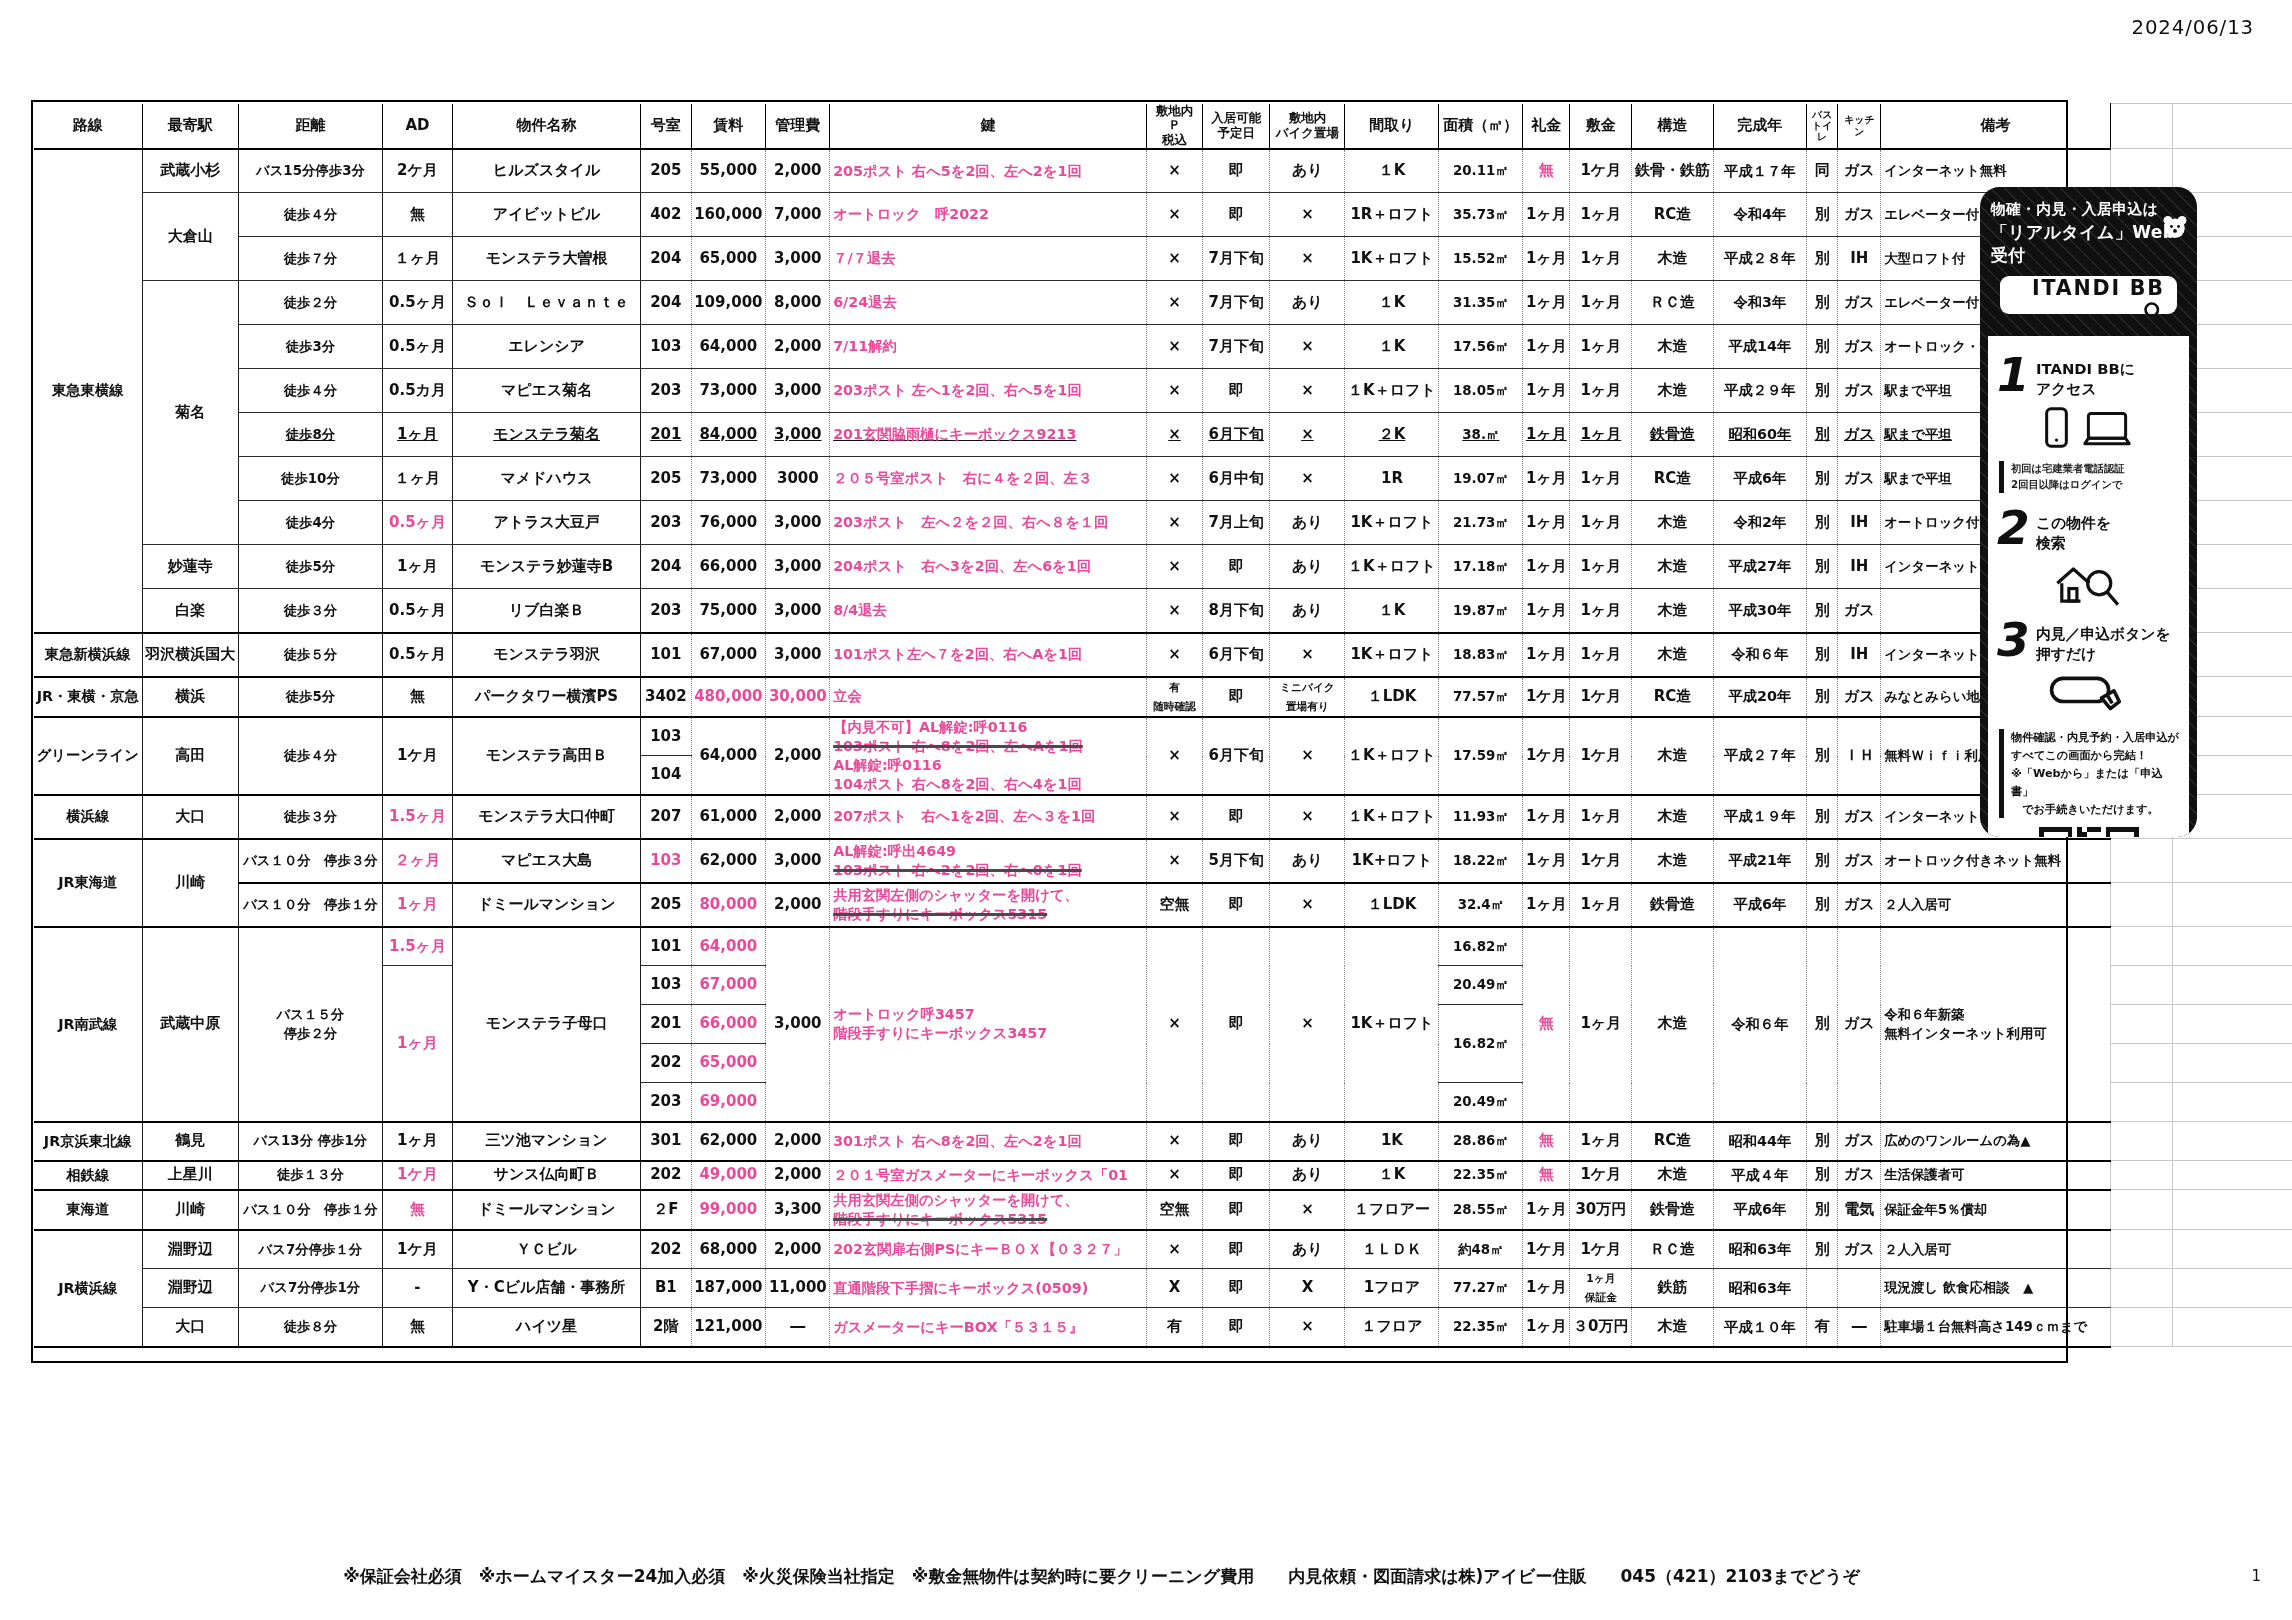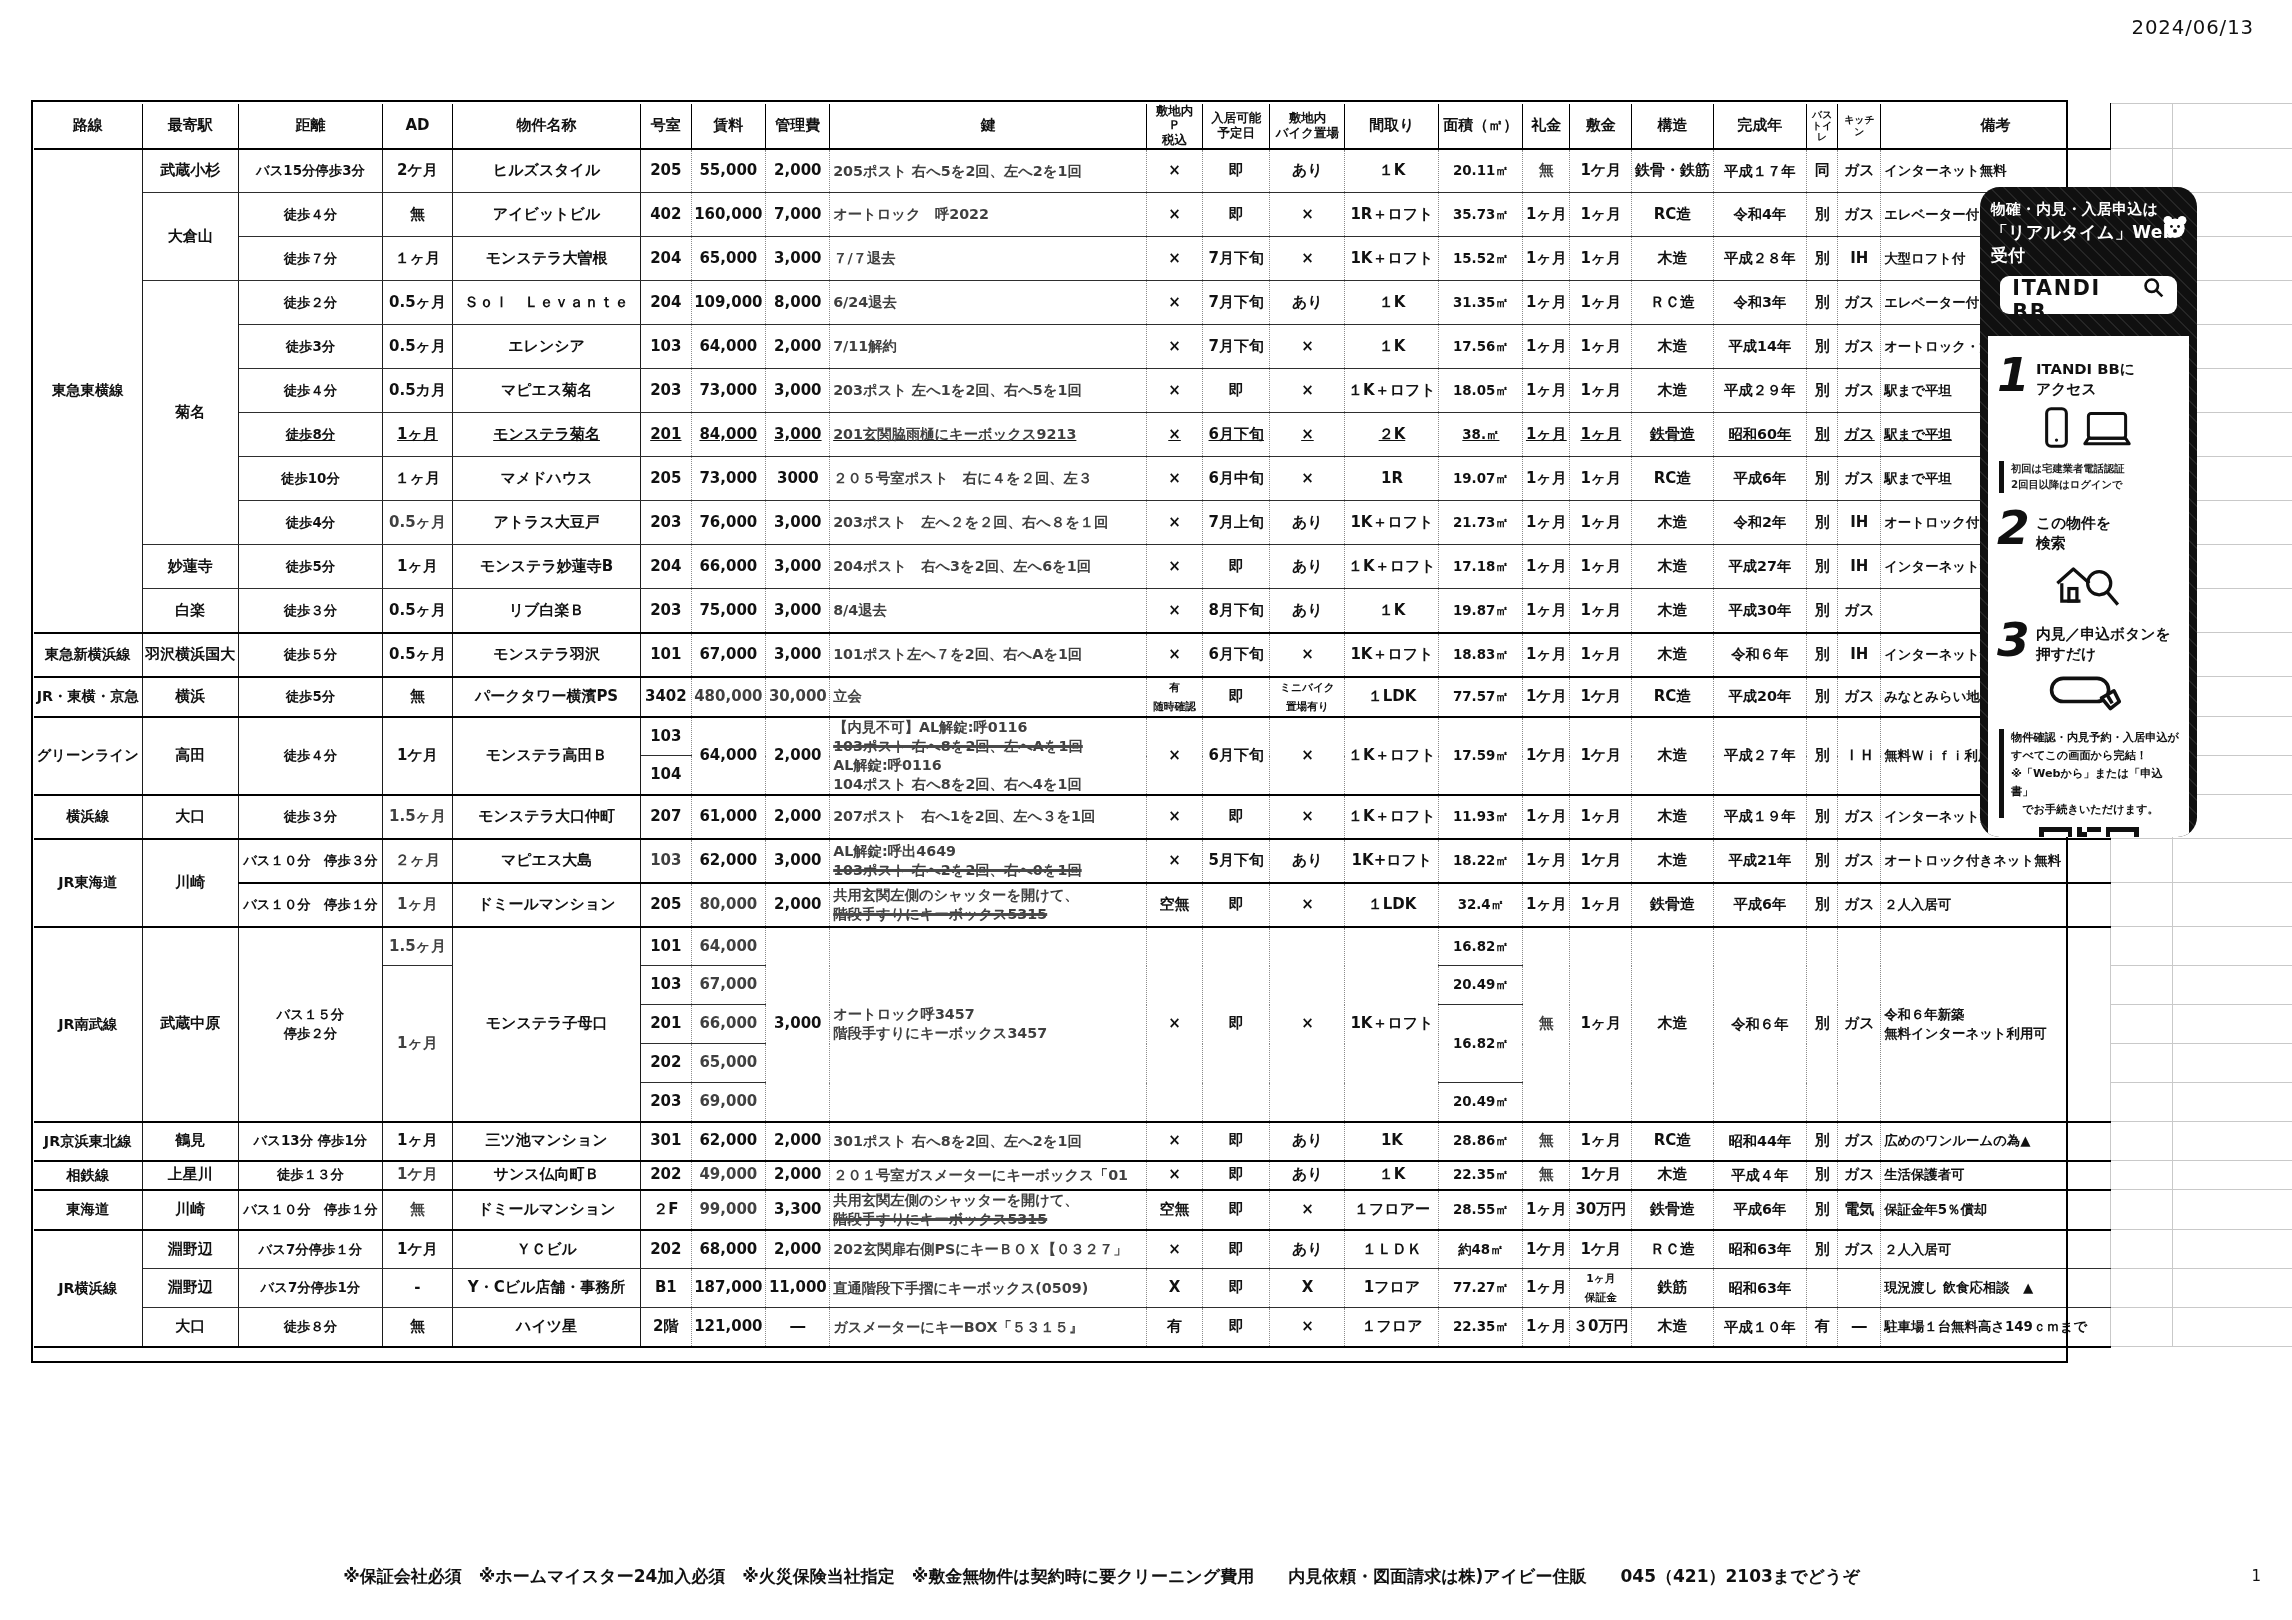--- a/index.html
+++ b/index.html
@@ -14,21 +14,21 @@
   #main-table{position:absolute;left:34px;top:103px;border-collapse:collapse;table-layout:fixed;}
   #main-table th,#main-table td{box-sizing:border-box;padding:0 2.7px;font-weight:700;
        text-align:center;vertical-align:middle;overflow:hidden;white-space:nowrap;
        font-size:15px;line-height:1.18;color:#111;}
   #main-table th{border-right:1.3px solid #000;border-bottom:2.2px solid #000;white-space:pre-line;}
   #main-table th.mh{font-size:12.5px;}
   #main-table th.sm{font-size:9.9px;line-height:1.15;}
   #main-table td{border-right:0.9px dotted #8a8a8a;border-bottom:1.1px solid #2e2e2e;}
   #main-table td.vs{border-right:1.1px solid #1c1c1c;}
   #main-table td.ge{border-bottom:2.2px solid #000;}
-  #main-table td.red{color:#404040;}
+  #main-table td.red{color:#ec4899;}
   #main-table td.left{text-align:left;}
   #main-table td.small{font-size:10.7px;line-height:1.2;}
   #main-table .ghost{border:0.9px solid #c9c9c9 !important;background:#fff;}
   #main-table td[data-name="cell-line"]{font-size:14.3px;}
   #main-table td[data-name="cell-distance"]{font-size:13.4px;}
   #main-table td[data-name="cell-key"]{font-size:14.3px;}
   #main-table td[data-name="cell-area"]{font-size:13.4px;}
   #main-table td[data-name="cell-notes"]{font-size:13.4px;}
   #main-table td[data-name="cell-year"]{font-size:14.3px;}
   #main-table td div{line-height:19px;}
@@ -38,21 +38,21 @@
        border:2.7px solid #000;pointer-events:none;}
   
   .ad-card{position:absolute;left:1980px;top:187px;width:217px;height:650px;
        background:#101010;border-radius:19.7px;overflow:hidden;z-index:5;
        background-image:repeating-linear-gradient(45deg,rgba(255,255,255,.09) 0 1.8px,transparent 1.8px 9.9px);}
   .ad-head{padding:12.5px 10.7px 9px 10.7px;color:#fff;position:relative;}
   .ad-head .l1{font-size:14.8px;font-weight:700;letter-spacing:0.4px;}
   .ad-head .l2{font-size:17px;font-weight:800;margin-top:2.7px;letter-spacing:0.4px;}
   .bear{position:absolute;right:7.2px;top:27px;}
   .search-pill{margin:9px 9px 12.5px 9px;background:#fff;border-radius:9px;height:38px;
-       display:flex;align-items:flex-start;justify-content:space-between;padding:0 12.5px;}
+       display:flex;align-items:flex-end;justify-content:space-between;padding:0 12.5px;flex-direction:column;}
   .search-pill .brand{font-size:20.6px;font-weight:800;letter-spacing:1.8px;color:#101010;}
   .ad-body{background:#fff;margin:0 8px;padding:12.5px 9px 14.3px 9px;min-height:484px;}
   .step{display:flex;align-items:flex-start;margin-top:5.4px;}
   .step .num{font-size:47px;font-weight:800;font-style:italic;line-height:.9;width:39px;
        flex:none;color:#101010;}
   .step .ttl{font-size:14.8px;font-weight:800;white-space:pre-line;line-height:1.35;
        padding-top:5.4px;color:#101010;}
   .icon-row{display:flex;justify-content:center;align-items:flex-end;gap:9px;margin:7.2px 0 9px 0;}
   .note{font-size:10.3px;font-weight:600;line-height:1.55;border-left:5.4px solid #101010;
        padding-left:7.2px;margin:1.8px 0 14.3px 1.8px;color:#222;}

